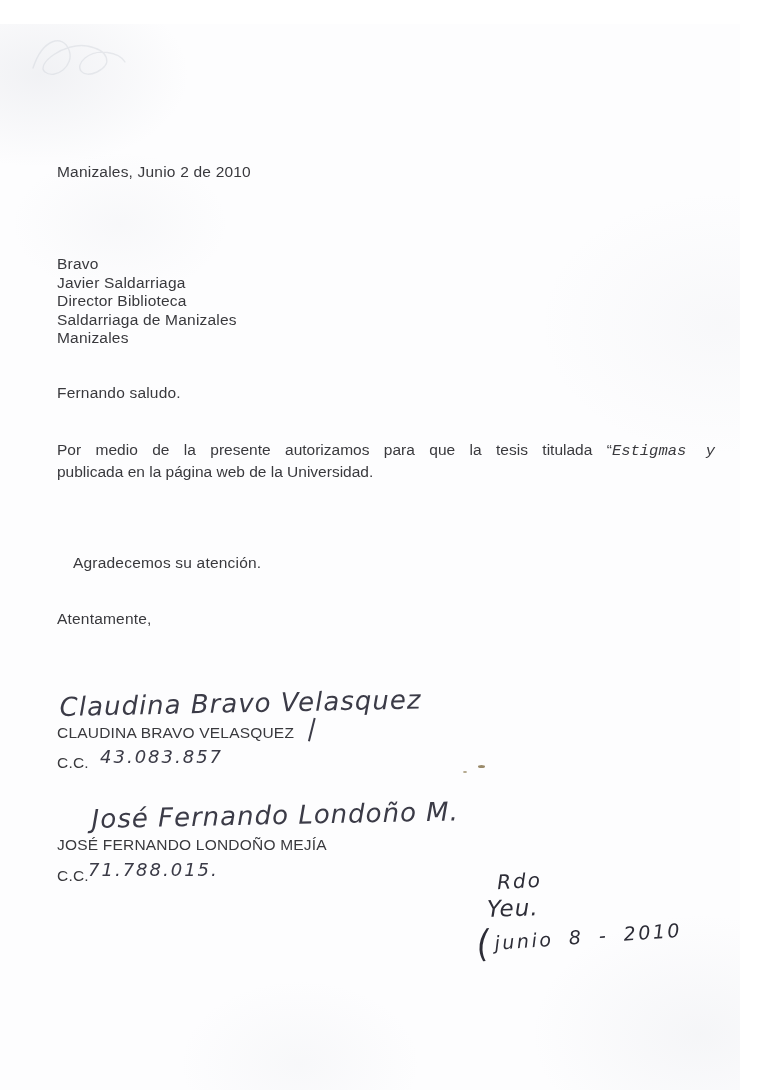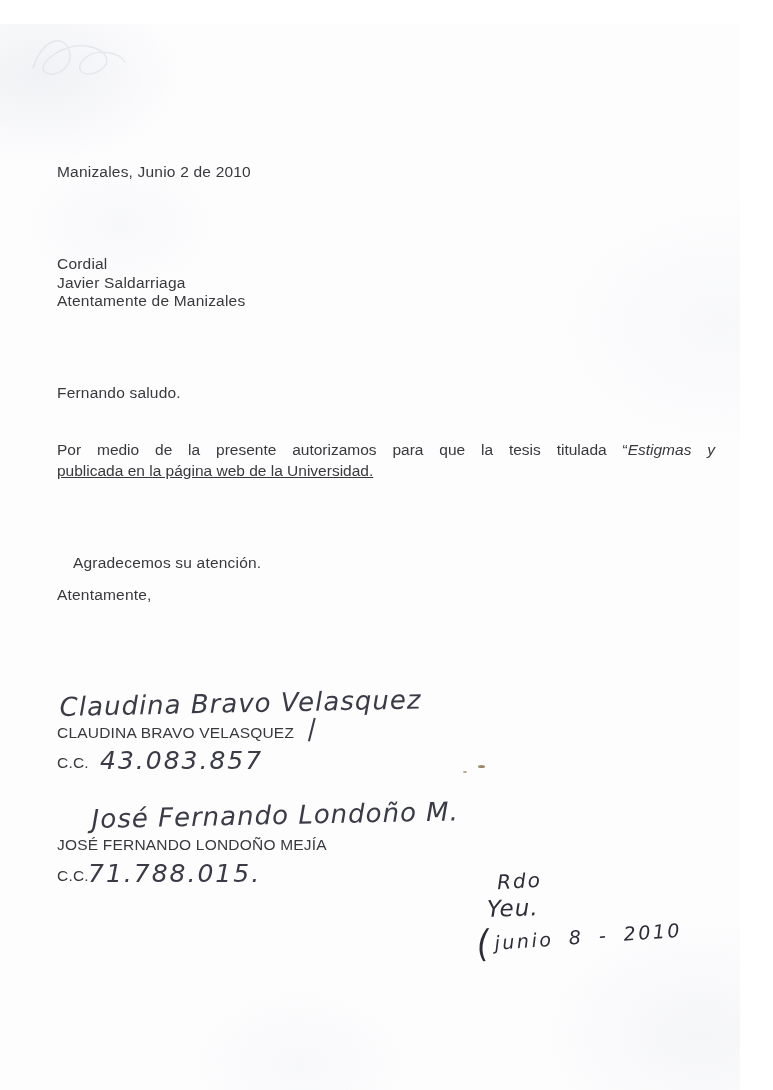--- a/index.html
+++ b/index.html
@@ -23,30 +23,30 @@
     font-size: 15.5px;
     margin-top: 24px;
   }
   .abs { position: absolute; }
   .typed { color: #39393d; letter-spacing: 0.2px; }
   .addr-line { line-height: 18.5px; }
   .bold { font-weight: normal; }
 
   .paragraph { left: 57px; top: 416px; width: 658px; }
   .p-line { line-height: 20.5px; text-align: justify; text-align-last: justify; white-space: normal; }
-  .p-line.last { text-align: center; text-align-last: left; text-decoration: underline; }
-  .italic { font-style: italic; }
+  .p-line.last { text-align: center; text-align-last: left; }
+  .italic { font-style: italic; font-family: Liberation Mono, monospace; }
 
   .hand {
     font-family: "DejaVu Sans", cursive;
     font-style: italic;
     color: #3b3b47;
   }
   .sig-name { font-size: 26px; letter-spacing: 1px; transform: rotate(-1.2deg); transform-origin: left bottom; }
-  .cc-number { font-size: 25px; letter-spacing: 2px; }
+  .cc-number { font-size: 18px; letter-spacing: 2px; }
   .flourish {
     width: 14px; height: 24px;
     border-right: 2px solid #3b3b47;
     transform: rotate(14deg);
   }
 
   .annotation { color: #2d2d37; }
   .ann-1 { font-size: 20px; letter-spacing: 2px; transform: rotate(-3deg); }
   .ann-2 { font-size: 23px; letter-spacing: 1px; transform: rotate(-2deg); }
   .ann-3 { font-size: 19px; letter-spacing: 2.5px; word-spacing: 7px; transform: rotate(-4deg); transform-origin: left bottom; }
@@ -68,35 +68,37 @@
 
 <div class="page">
 
   <svg class="abs" style="left:25px; top:4px; opacity:0.35;" width="110" height="64" viewBox="0 0 110 64">
     <path d="M8 40 C 18 10, 38 6, 44 22 C 50 38, 30 52, 20 44 C 10 36, 40 14, 62 18 C 84 22, 88 36, 72 44 C 58 51, 48 40, 60 30 C 72 20, 94 24, 100 34" fill="none" stroke="#c7ccd4" stroke-width="1.4" stroke-linecap="round"></path>
   </svg>
 
   <div class="abs typed" style="left:57px; top:139px;">Manizales, Junio 2 de 2010</div>
 
   <div class="abs" style="left:57px; top:231px;">
-    <div class="typed addr-line">Cordial</div>
+    <div class="typed addr-line">Bravo</div>
     <div class="typed addr-line bold">Javier Saldarriaga</div>
-    <div class="typed addr-line">Atentamente de Manizales</div>
+    <div class="typed addr-line">Director Biblioteca</div>
+    <div class="typed addr-line">Saldarriaga de Manizales</div>
+    <div class="typed addr-line">Manizales</div>
   </div>
 
   <div class="abs typed" style="left:57px; top:360px;">Fernando saludo.</div>
 
   <div class="abs paragraph">
     <div class="p-line"><span>Por medio de la presente autorizamos para que la tesis titulada “</span><span class="italic">Estigmas y</span></div>
     <div class="p-line last">publicada en la página web de la Universidad.</div>
   </div>
 
   <div class="abs typed" style="left:73px; top:530px;">Agradecemos su atención.</div>
 
-  <div class="abs typed" style="left:57px; top:562px;">Atentamente,</div>
+  <div class="abs typed" style="left:57px; top:586px;">Atentamente,</div>
 
   <div class="abs hand sig-name" style="left:60px; top:668px;">Claudina Bravo Velasquez</div>
   <div class="abs flourish" style="left:297px; top:692px;"></div>
   <div class="abs typed" style="left:57px; top:700px;">CLAUDINA BRAVO VELASQUEZ</div>
   <div class="abs typed" style="left:57px; top:730px;">C.C.</div>
   <div class="abs hand cc-number" style="left:100px; top:722px;">43.083.857</div>
 
   <div class="abs speck" style="left:478px; top:741px; width:7px; height:3px;"></div>
   <div class="abs speck2" style="left:463px; top:747px; width:4px; height:2px;"></div>
 

